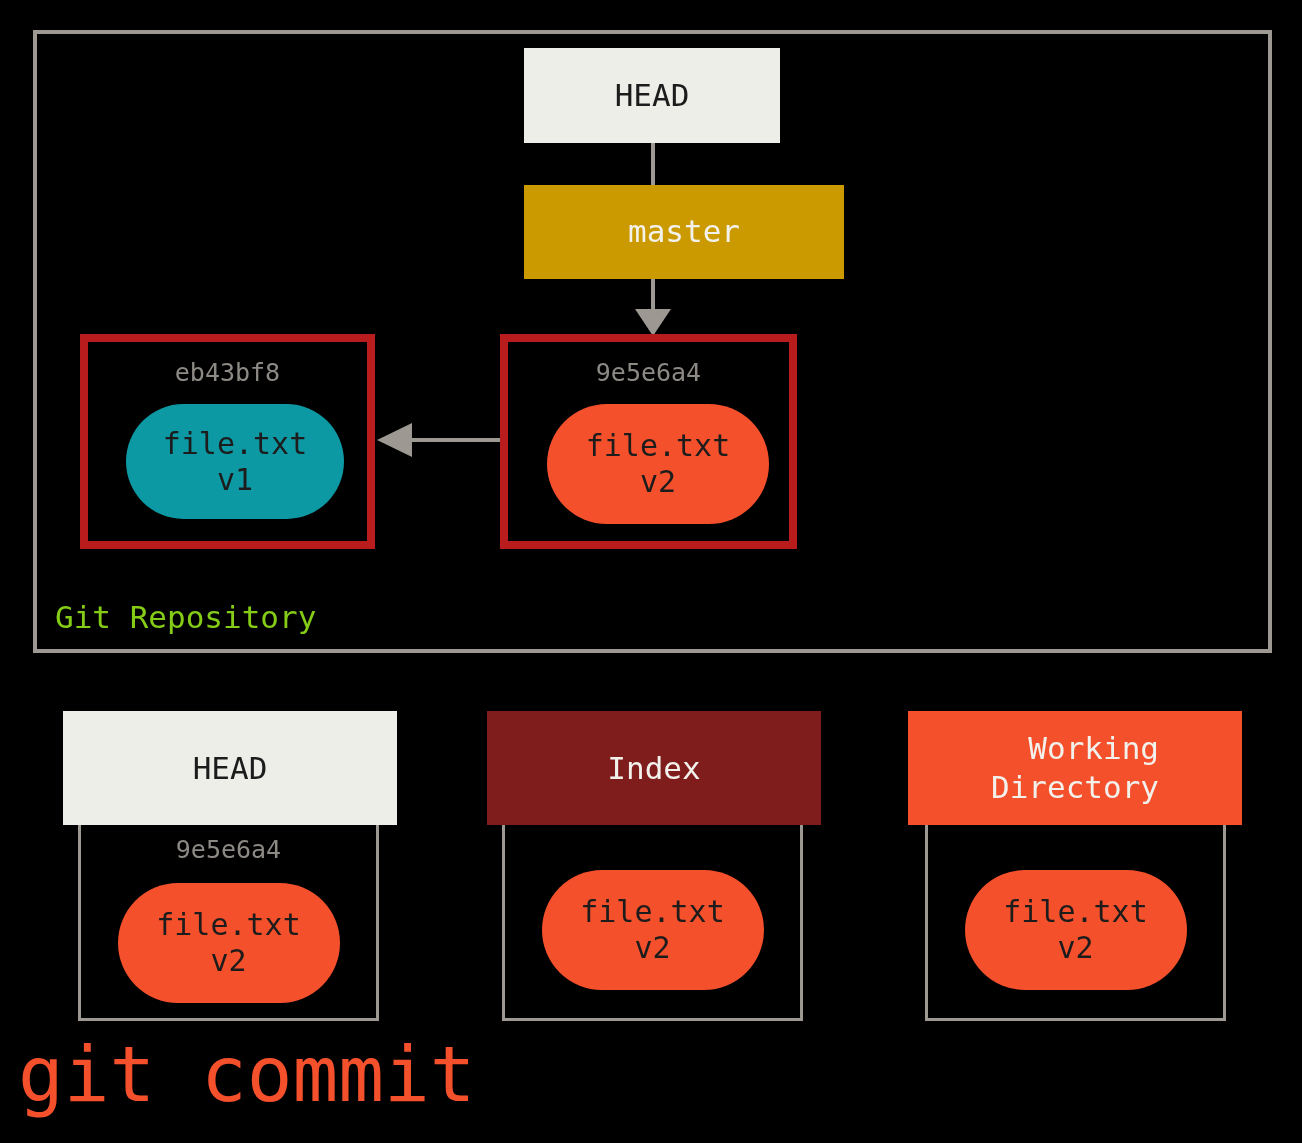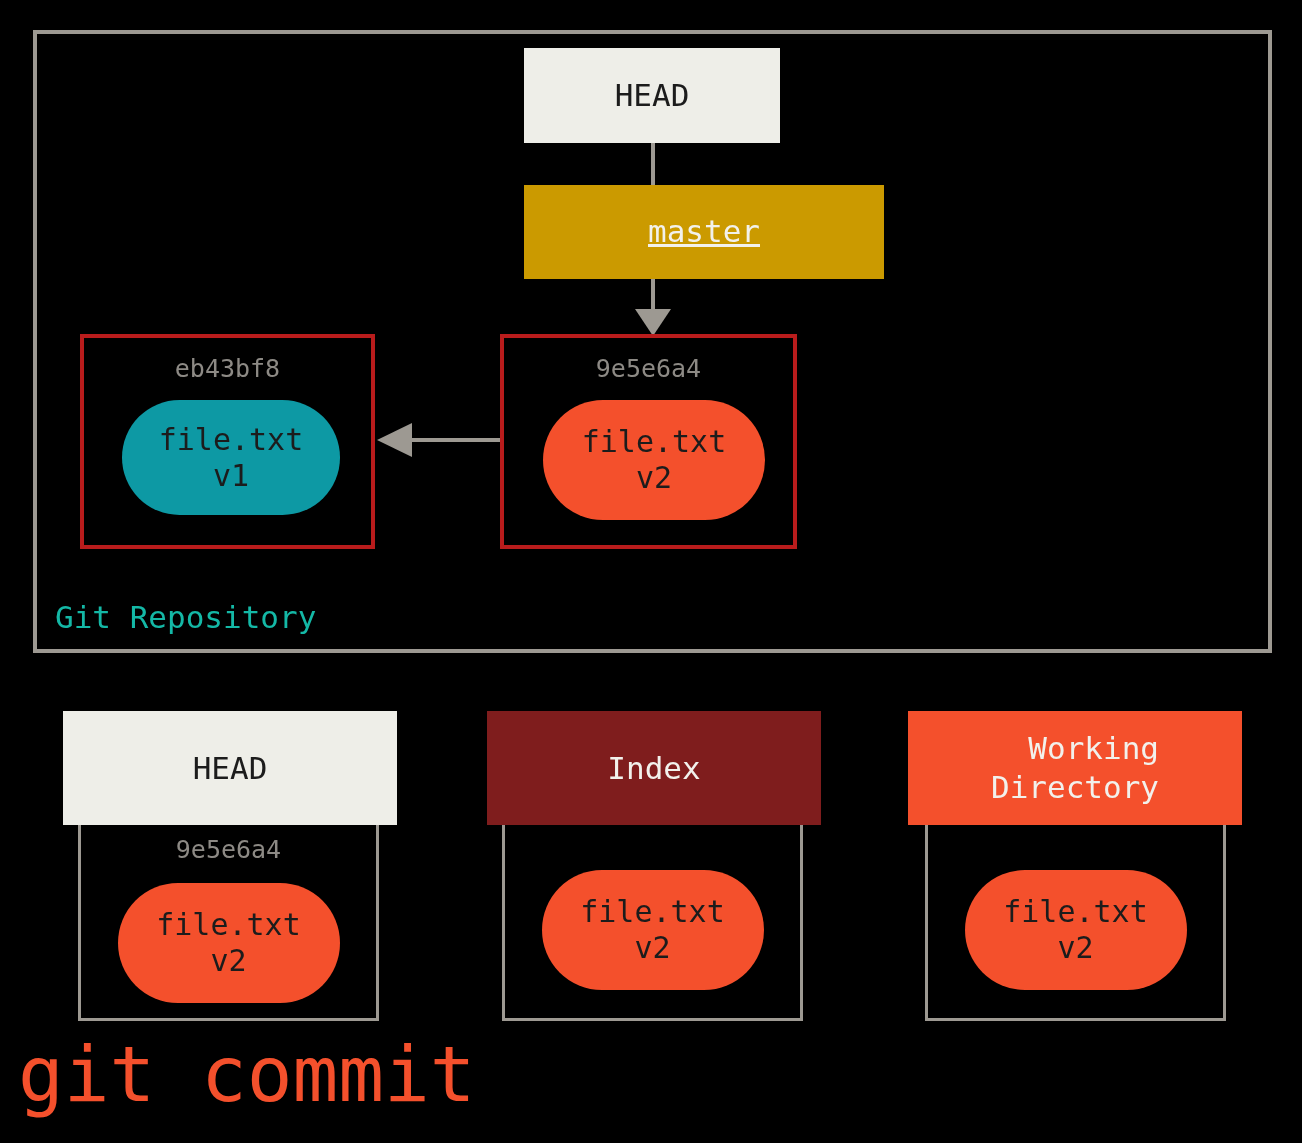--- a/index.html
+++ b/index.html
@@ -29,21 +29,21 @@
     width: 1239px;
     height: 623px;
     border: 4px solid #9d9992;
     box-sizing: border-box;
     background: transparent;
   }
   #repo-label {
     left: 55px;
     top: 602px;
     font-size: 31px;
-    color: #14b8a6;
+    color: #84cc16;
     letter-spacing: 0px;
     white-space: nowrap;
     line-height: 1;
   }
 
   
   .flatbox {
     box-sizing: border-box;
     display: flex;
     align-items: center;
@@ -56,32 +56,31 @@
     top: 48px;
     width: 256px;
     height: 95px;
     background: #eeeee8;
     color: #1c1c1c;
     font-size: 31px;
   }
   #master-ref-box {
     left: 524px;
     top: 185px;
-    width: 360px;
+    width: 320px;
     height: 94px;
     background: #cb9a00;
     color: #f2f1ec;
     font-size: 31px;
-    text-decoration: underline;
   }
 
   
   .commit-frame {
     box-sizing: border-box;
-    border: 4px solid #b91c1c;
+    border: 8px solid #b91c1c;
     background: transparent;
   }
   #commit-eb43bf8-frame {
     left: 80px;
     top: 334px;
     width: 295px;
     height: 215px;
   }
   #commit-9e5e6a4-frame {
     left: 500px;

